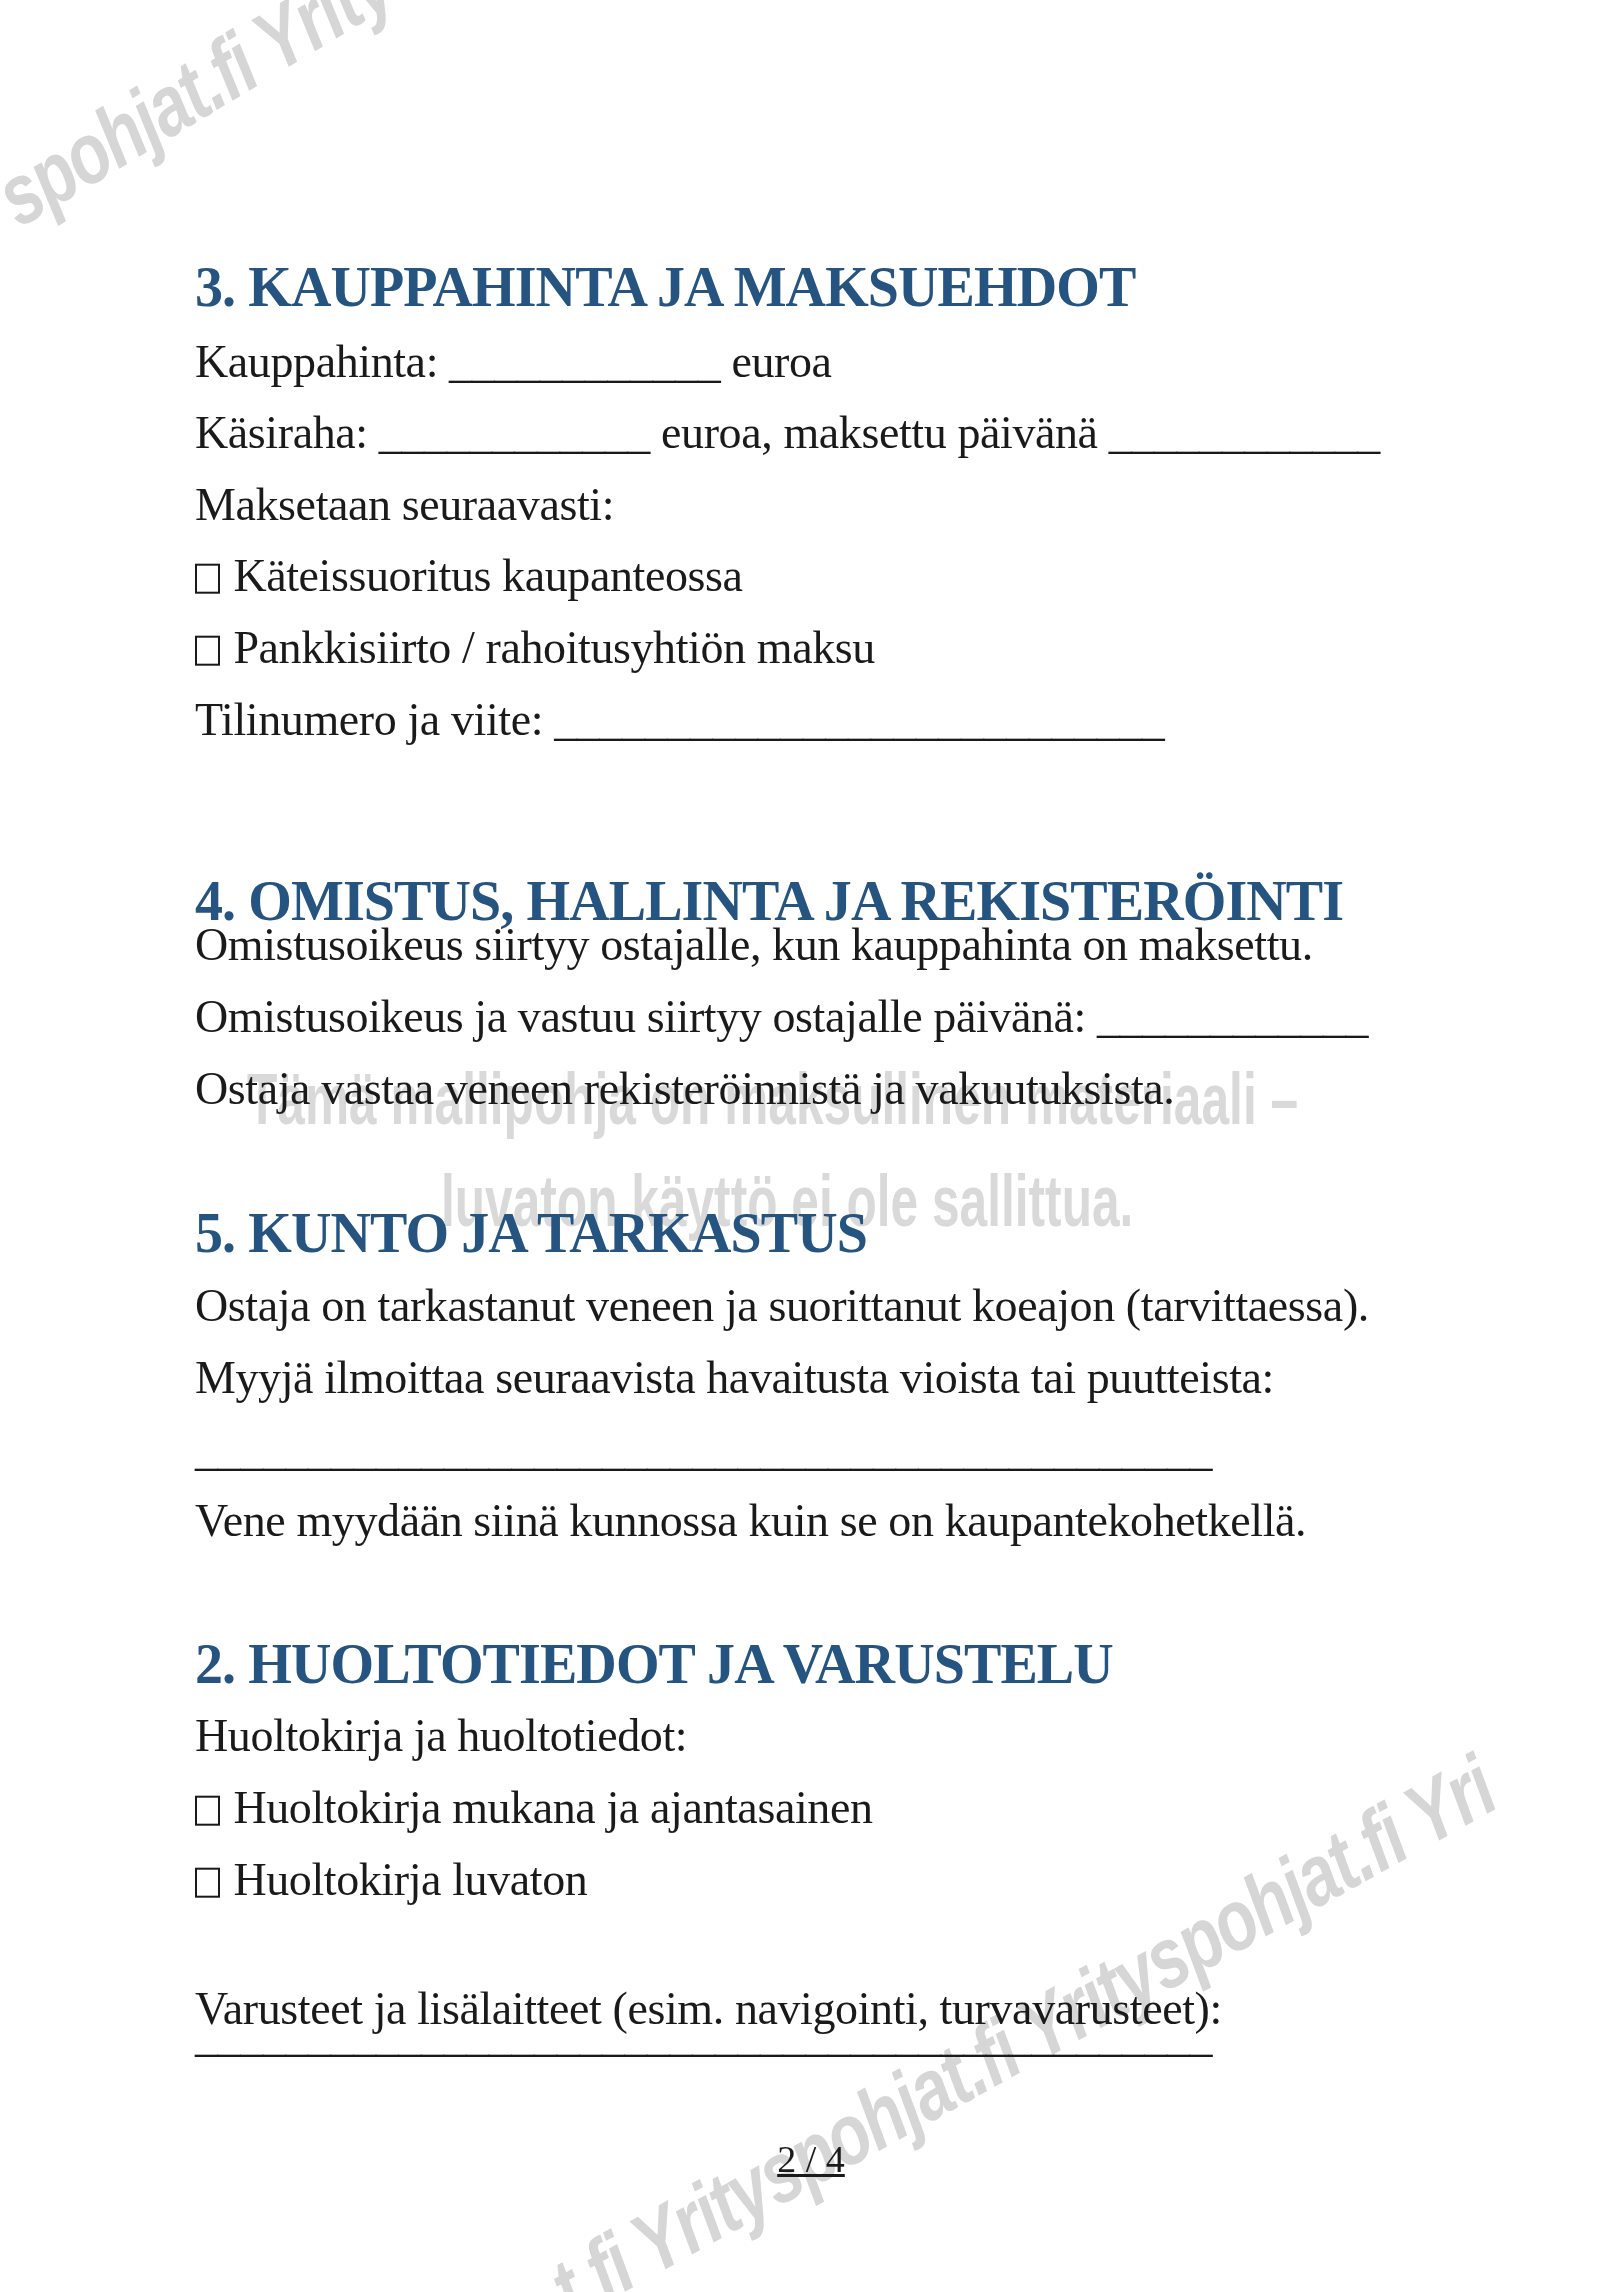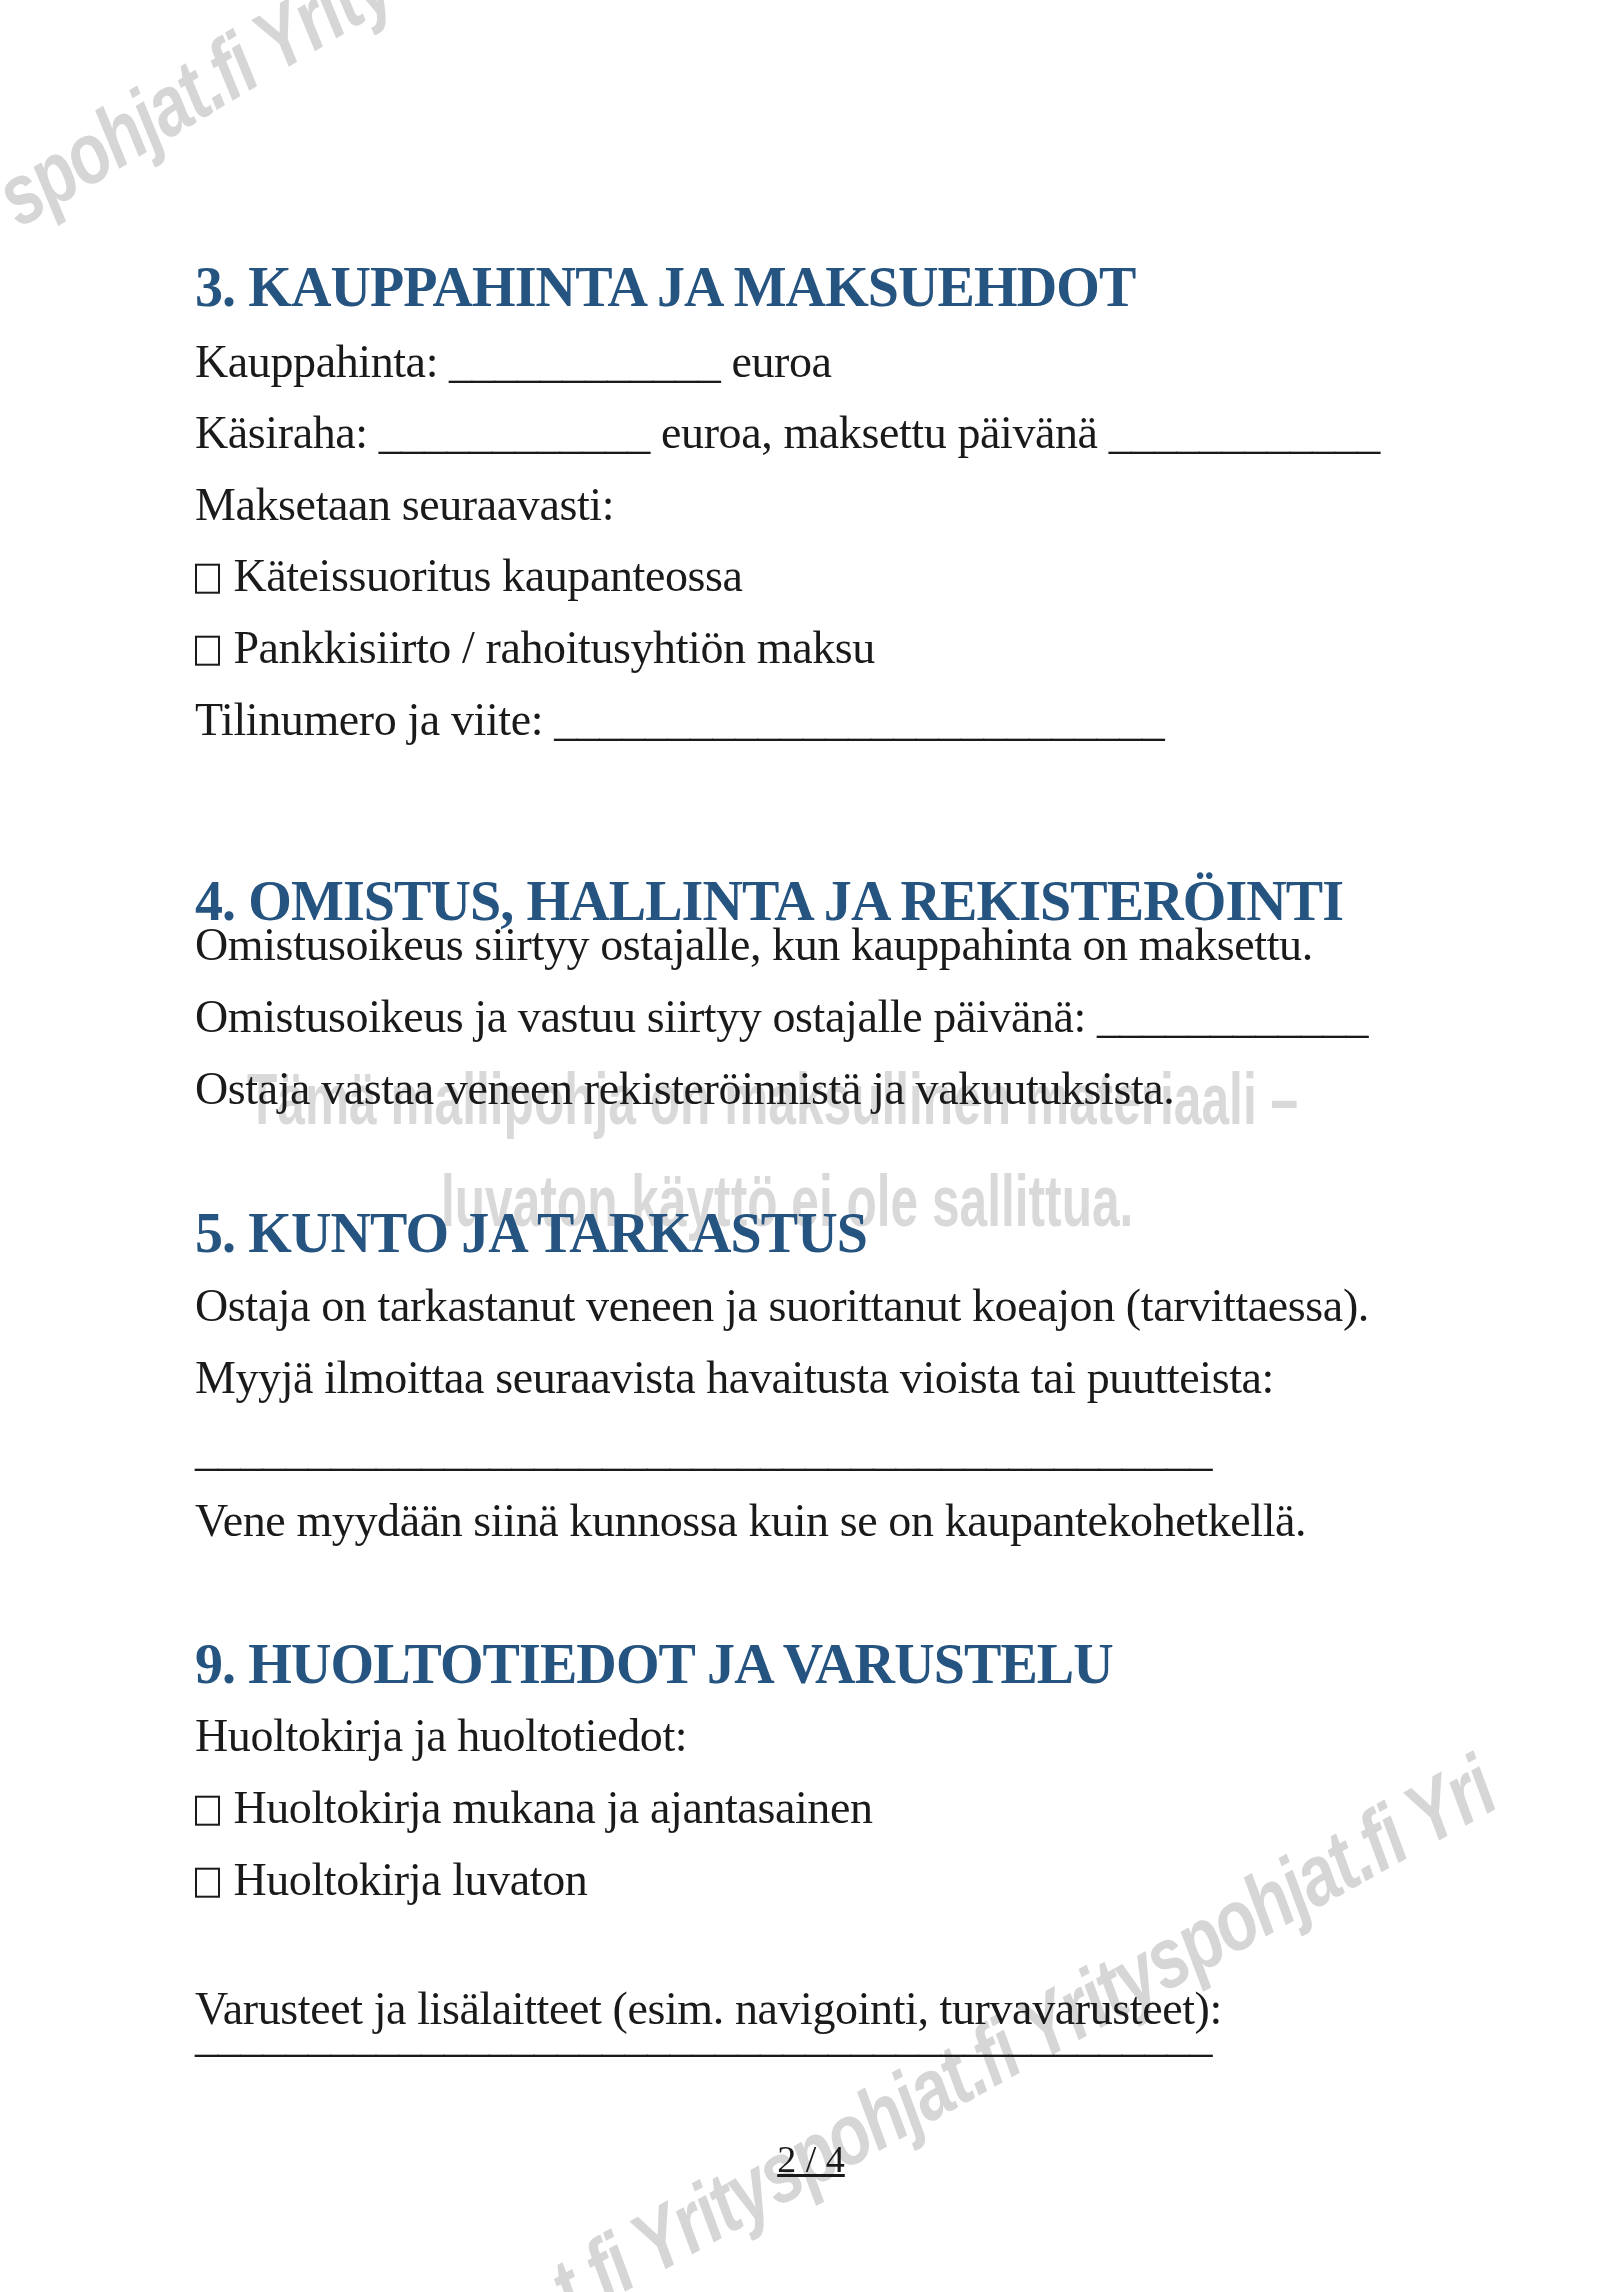--- a/index.html
+++ b/index.html
@@ -112,21 +112,21 @@
     <div class="line" style="top:922px">Omistusoikeus siirtyy ostajalle, kun kauppahinta on maksettu.</div>
     <div class="line" style="top:994px">Omistusoikeus ja vastuu siirtyy ostajalle päivänä: ____________</div>
     <div class="line" style="top:1066px">Ostaja vastaa veneen rekisteröinnistä ja vakuutuksista.</div>
 
     <div class="heading" style="top:1205px">5. KUNTO JA TARKASTUS</div>
     <div class="line" style="top:1283px">Ostaja on tarkastanut veneen ja suorittanut koeajon (tarvittaessa).</div>
     <div class="line" style="top:1355px">Myyjä ilmoittaa seuraavista havaitusta vioista tai puutteista:</div>
     <div class="line" style="top:1427px">_____________________________________________</div>
     <div class="line" style="top:1498px">Vene myydään siinä kunnossa kuin se on kaupantekohetkellä.</div>
 
-    <div class="heading" style="top:1636px">9. HUOLTOTIEDOT JA VARUSTELU</div>
+    <div class="heading" style="top:1636px">2. HUOLTOTIEDOT JA VARUSTELU</div>
     <div class="line" style="top:1713px">Huoltokirja ja huoltotiedot:</div>
     <div class="line" style="top:1785px">
       <span class="cb"></span><span>Huoltokirja mukana ja ajantasainen</span>
     </div>
     <div class="line" style="top:1857px">
       <span class="cb"></span><span>Huoltokirja luvaton</span>
     </div>
     <div class="line" style="top:1986px">Varusteet ja lisälaitteet (esim. navigointi, turvavarusteet):</div>
     <div class="line" style="top:2013px">_____________________________________________</div>
 

